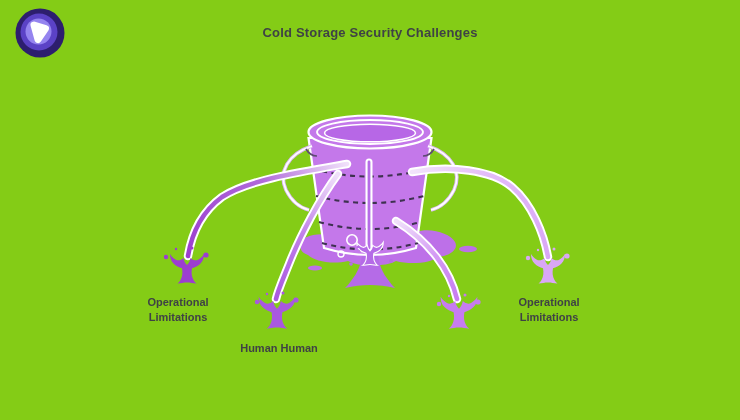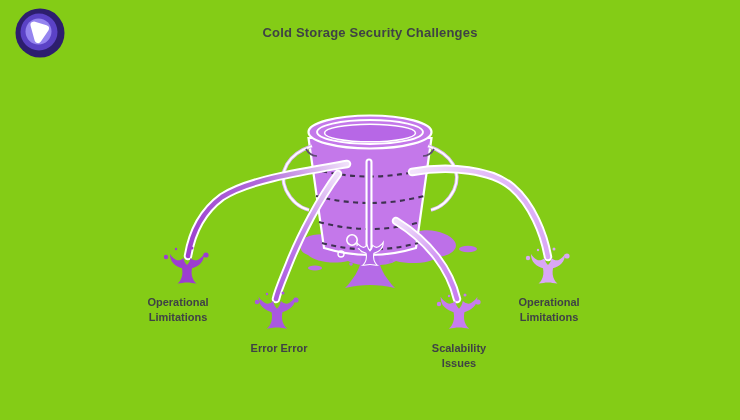--- a/index.html
+++ b/index.html
@@ -155,25 +155,21 @@
       <circle cx="554" cy="249" r="1.5"></circle>
         <circle cx="538" cy="250" r="1.2"></circle>
     </g>
   </svg>
 
   <div class="challenge-label lbl-op">
     <span>Operational</span>
     <span>Limitations</span>
   </div>
   <div class="challenge-label lbl-hu">
-    <span>Error Error</span>
+    <span>Human Human</span>
     <span></span>
-  </div>
-  <div class="challenge-label lbl-sc">
-    <span>Scalability</span>
-    <span>Issues</span>
   </div>
   <div class="challenge-label lbl-co">
     <span>Operational</span>
     <span>Limitations</span>
   </div>
 
 </div>
 
 </body></html>

